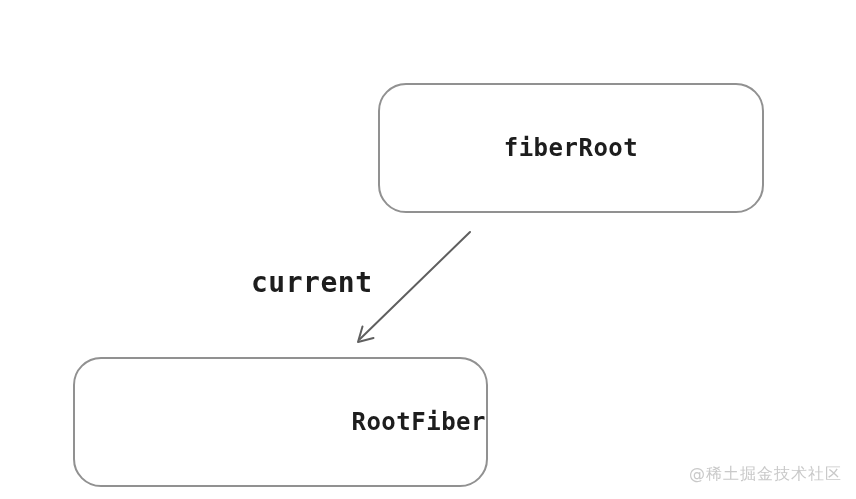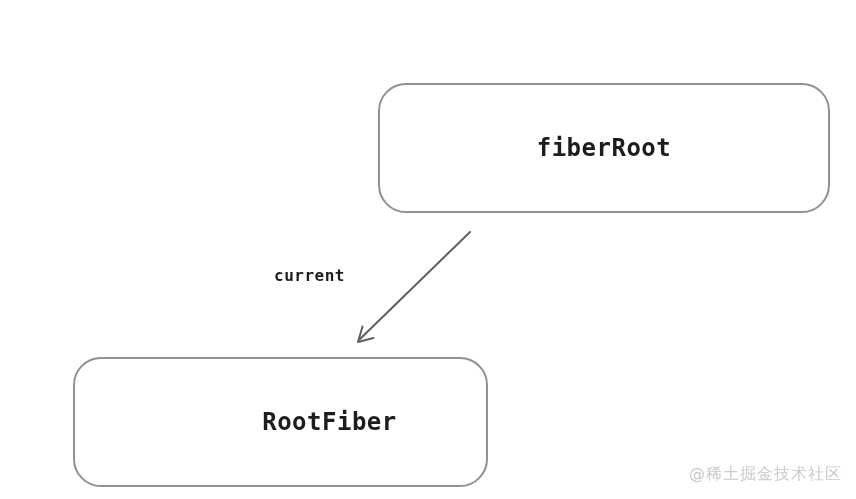--- a/index.html
+++ b/index.html
@@ -34,45 +34,45 @@
   .node-label {
     font-size: 24px;
     font-weight: bold;
     color: var(--text);
     letter-spacing: 0.5px;
     white-space: nowrap;
   }
   .node-fiberroot {
     left: 378px;
     top: 83px;
-    width: 452px;
+    width: 386px;
     height: 130px;
     justify-content: center;
   }
   .node-rootfiber {
     left: 73px;
     top: 357px;
     width: 415px;
     height: 130px;
-    justify-content: center;
+    justify-content: flex-end;
     padding-left: 98px;
   }
   .edge-svg {
     position: absolute;
     left: 0;
     top: 0;
     width: 856px;
     height: 499px;
     pointer-events: none;
   }
   .edge-label {
     position: absolute;
-    left: 274px;
+    left: 251px;
     top: 266px;
-    font-size: 16px;
+    font-size: 28px;
     font-weight: bold;
     color: var(--text);
     letter-spacing: 0.5px;
     white-space: nowrap;
   }
   .watermark {
     position: absolute;
     right: 14px;
     bottom: 14px;
     font-family: "DejaVu Sans", "Liberation Sans", sans-serif;

